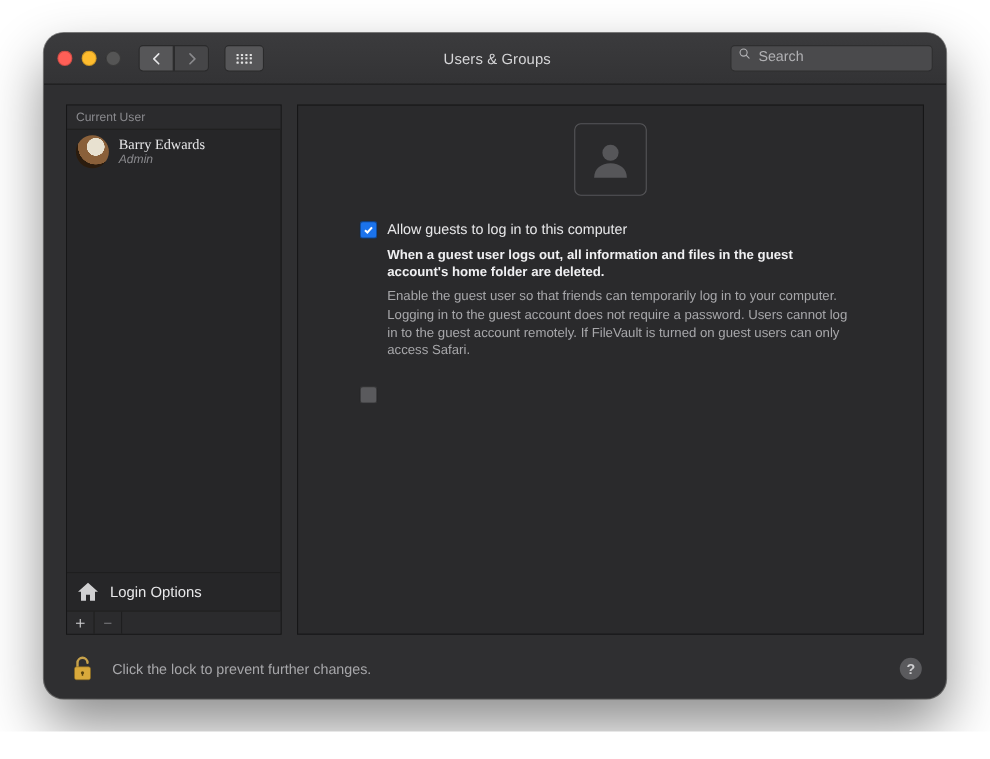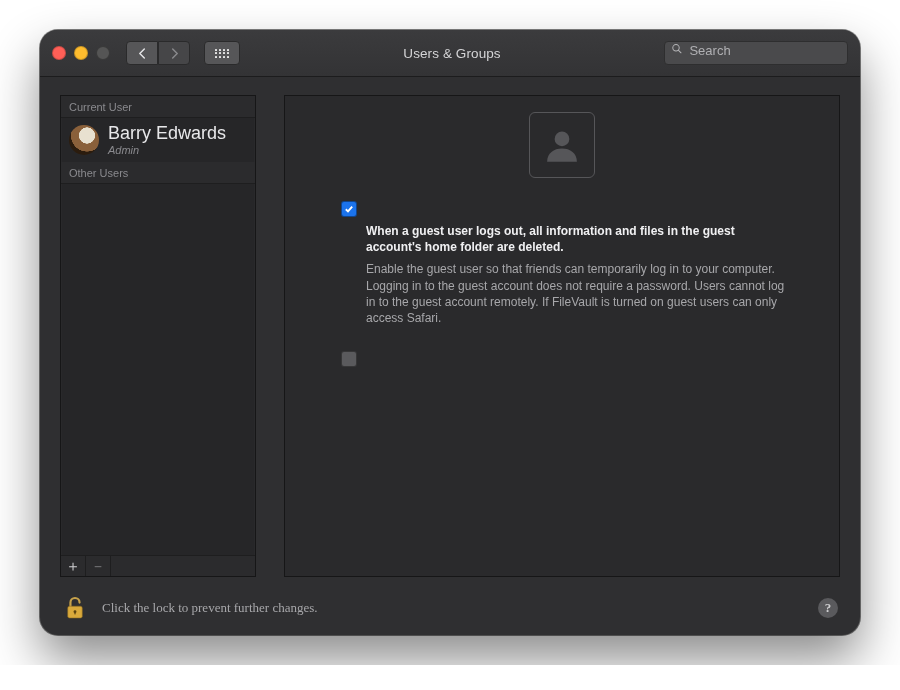--- a/index.html
+++ b/index.html
@@ -70,21 +70,21 @@
   .search input {
     background:transparent; border:none; outline:none; color:#eee;
     font-size:13px; width:100%;
   }
   .search input::placeholder{ color:#b0b0b3;}
   
   .content {
     flex:1; display:flex; flex-direction:column;
     padding: 18px 20px 14px 20px;
   }
-  .panels { flex:1; display:flex; gap:28px; }
+  .panels { flex:1; display:flex; gap:14px; }
   
   .sidebar {
     width:194px; background:var(--sidebar-bg);
     border:1px solid #161617; border-radius:0;
     display:flex; flex-direction:column;
     box-shadow: inset 0 0 0 0.5px rgba(255,255,255,0.03);
   }
   .section-header{
     font-size:11px; color:var(--grey-text-dim);
     padding: 5px 8px 4px 8px;
@@ -98,21 +98,21 @@
   .user-row.selected { background: var(--sel-blue); }
   .user-row .avatar{
     width:30px; height:30px; border-radius:50%;
     background:#777; display:flex; align-items:center; justify-content:center;
     overflow:hidden;
   }
   .user-row.selected .avatar { background:#6e6e72; }
   .avatar svg{ width:20px; height:20px; fill:#3a3a3c;}
   .avatar.eagle { background: radial-gradient(circle at 60% 35%, #e8e1d0 0 30%, #8a603a 31% 60%, #2b1c0e 61% 100%); }
   .user-text{ display:flex; flex-direction:column; line-height:1.15;}
-  .user-name{ font-size:18px; color:#fff; }
+  .user-name{ font-size:13px; color:#fff;font-family:Liberation Serif, serif; }
   .user-sub { font-size:11px; color:#c9c9cc;font-style:italic;}
   .user-row:not(.selected) .user-name{ color:#e8e8ea;}
   .user-row:not(.selected) .user-sub{ color:var(--grey-text-dim);}
   .sidebar-spacer{ flex:1; }
   .login-options{
     display:flex; align-items:center; gap:9px;
     padding:7px 8px;
     border-top:1px solid var(--divider);
   }
   .login-options .house{ width:22px; height:20px; fill:#d0d0d2;}
@@ -155,21 +155,20 @@
     border:0.5px solid rgba(0,0,0,0.4);
   }
   .chk.on{ background:var(--chk-blue);}
   .chk.off{ background:#5a5a5d;}
   .chk svg{ width:10px; height:10px; stroke:#fff; stroke-width:2.3; fill:none;}
   
   .footer{
     margin-top:14px;
     display:flex; align-items:center; gap:14px;
     padding: 4px 2px 0 2px;
-    font-family: Liberation Serif, serif;
   }
   .lock{ width:26px; display:flex; justify-content:center;}
   .lock svg{ width:20px; height:26px;}
   .footer-text{ flex:1; font-size:13px; color:var(--grey-text);}
   .help{
     width:20px; height:20px; border-radius:50%; background:#5a5a5d;
     display:flex; align-items:center; justify-content:center;
     color:#cfcfd1; font-size:13px; font-weight:600;
   }
   .spacer20{height:18px;}
@@ -228,42 +227,48 @@
 
       <div class="sidebar">
         <div class="section-header">Current User</div>
         <div class="user-row">
           <div class="avatar eagle"></div>
           <div class="user-text">
             <span class="user-name">Barry Edwards</span>
             <span class="user-sub">Admin</span>
           </div>
         </div>
-        <div class="section-header">Other Users</div>
         <div class="sidebar-spacer"></div>
+        <div class="login-options">
+          <svg class="house" viewBox="0 0 24 22">
+            <path d="M12 2 L22 11 H19 V20 H14 V14 H10 V20 H5 V11 H2 Z" fill="#d0d0d2"></path>
+          </svg>
+          <span>Login Options</span>
+        </div>
         <div class="add-remove">
           <div class="sq">＋</div>
           <div class="sq dim">－</div>
         </div>
       </div>
 
       <div class="main">
         <div class="big-avatar">
           <svg viewBox="0 0 24 24">
               <circle cx="12" cy="8.5" r="4.2"></circle>
               <path d="M3.5 21.5c0-4.8 3.8-7.5 8.5-7.5s8.5 2.7 8.5 7.5z"></path>
             </svg>
         </div>
 
         <div class="opt">
           <div class="chk on">
             <svg viewBox="0 0 12 12">
                 <path d="M2.2 6.3 L4.8 8.8 L9.8 3.2"></path>
               </svg>
           </div>
+          <span class="label">Allow guests to log in to this computer</span>
         </div>
         <div class="desc"><strong>When a guest user logs out, all information and files in the guest account's home folder are deleted.</strong></div>
         <div class="desc">Enable the guest user so that friends can temporarily log in to your computer. Logging in to the guest account does not require a password. Users cannot log in to the guest account remotely. If FileVault is turned on guest users can only access Safari.</div>
 
 
         <div class="spacer20"></div>
 
         <div class="opt">
           <div class="chk off"></div>
         </div>

